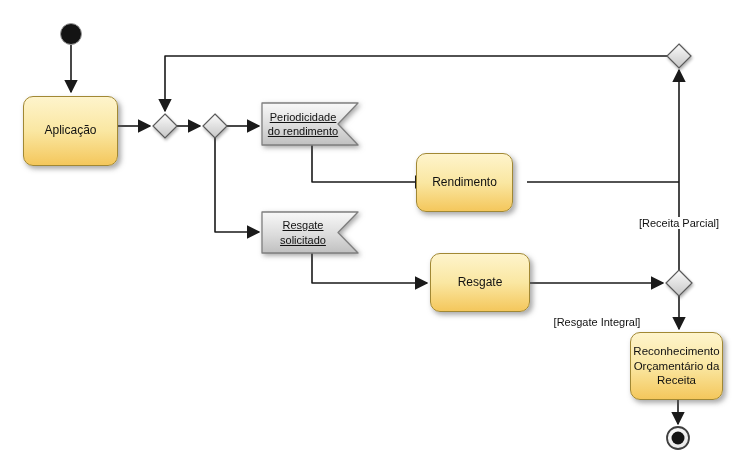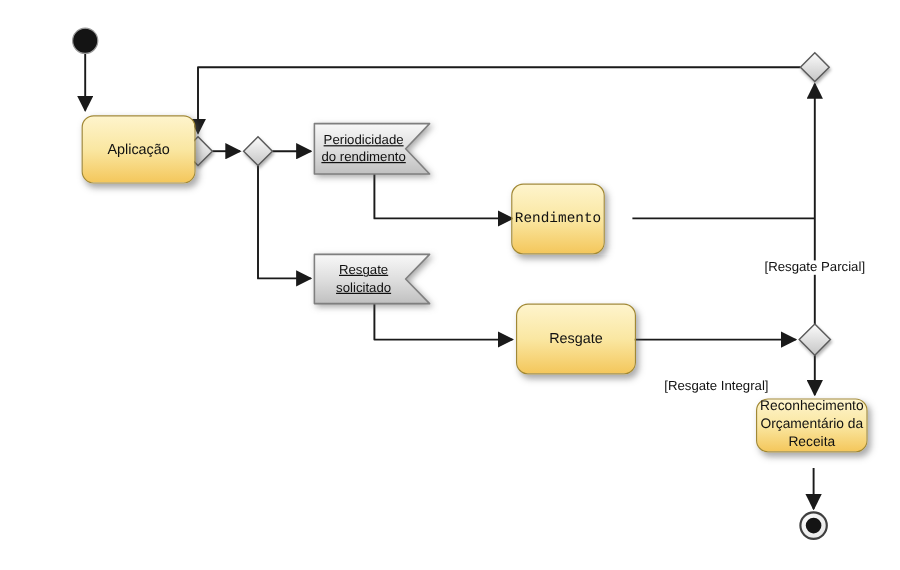--- a/index.html
+++ b/index.html
@@ -74,39 +74,39 @@
 
     <polygon class="diamond" points="165,114 177,126 165,138 153,126"></polygon>
     <polygon class="diamond" points="215,114 227,126 215,138 203,126"></polygon>
     <polygon class="diamond" points="679,44 691,56 679,68 667,56"></polygon>
     <polygon class="diamond" points="679,270 692,283 679,296 666,283"></polygon>
 
     <circle cx="678" cy="438" r="11" fill="url(#gradFinal)" stroke="#3f3f3f" stroke-width="1.8"></circle>
     <circle cx="678" cy="438" r="6.5" fill="#141414"></circle>
   </svg>
 
-  <div class="activity" style="left:23px; top:96px; width:95px; height:57px;margin-left:45px;">
+  <div class="activity" style="left:23px; top:96px; width:95px; height:70px;">
     <span>Aplicação</span>
   </div>
 
-  <div class="activity" style="left:426px; top:153px; width:78px; height:59px;font-family:Liberation Mono, monospace;">
+  <div class="activity" style="left:416px; top:153px; width:97px; height:59px;">
     <span>Rendimento</span>
   </div>
 
   <div class="activity" style="left:430px; top:253px; width:100px; height:59px;">
     <span>Resgate</span>
   </div>
 
-  <div class="activity" style="left:630px; top:332px; width:93px; height:45px; font-size:11.5px;">
+  <div class="activity" style="left:630px; top:332px; width:93px; height:68px; font-size:11.5px;">
     <span>Reconhecimento Orçamentário da Receita</span>
   </div>
 
   <div class="flag-label" style="left:263px; top:103px; width:80px; height:42px;">
     <span>Periodicidade do rendimento</span>
   </div>
   <div class="flag-label" style="left:263px; top:212px; width:80px; height:41px;">
     <span>Resgate solicitado</span>
   </div>
 
-  <div class="edge-label" style="left:679px; top:223px;">[Resgate Parcial]</div>
+  <div class="edge-label" style="left:679px; top:223px;">[Receita Parcial]</div>
   <div class="edge-label" style="left:597px; top:283px;margin-top:39px;">[Resgate Integral]</div>
 
 </div>
 
 </body></html>

